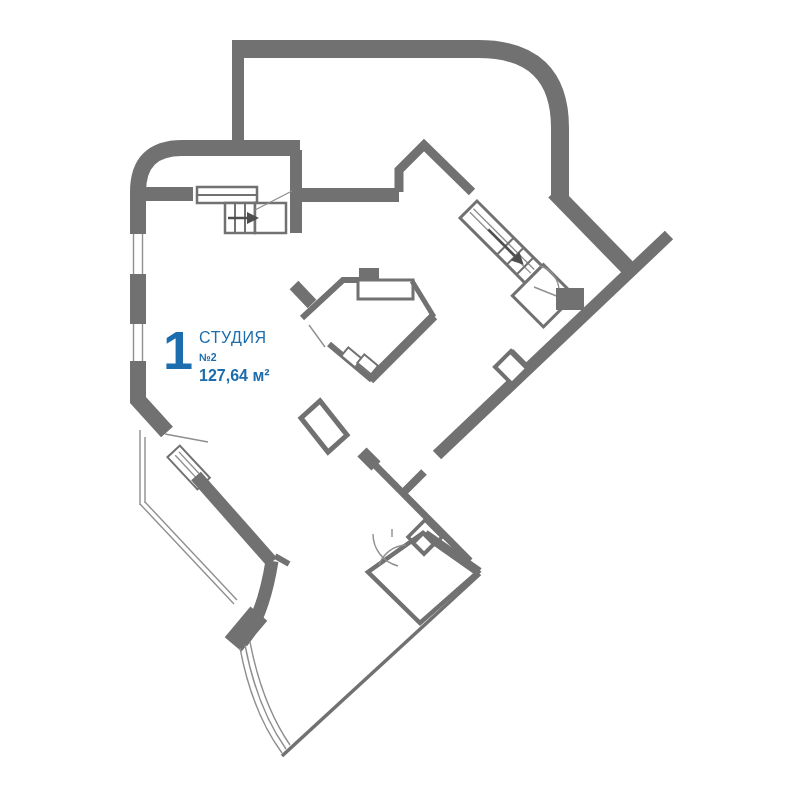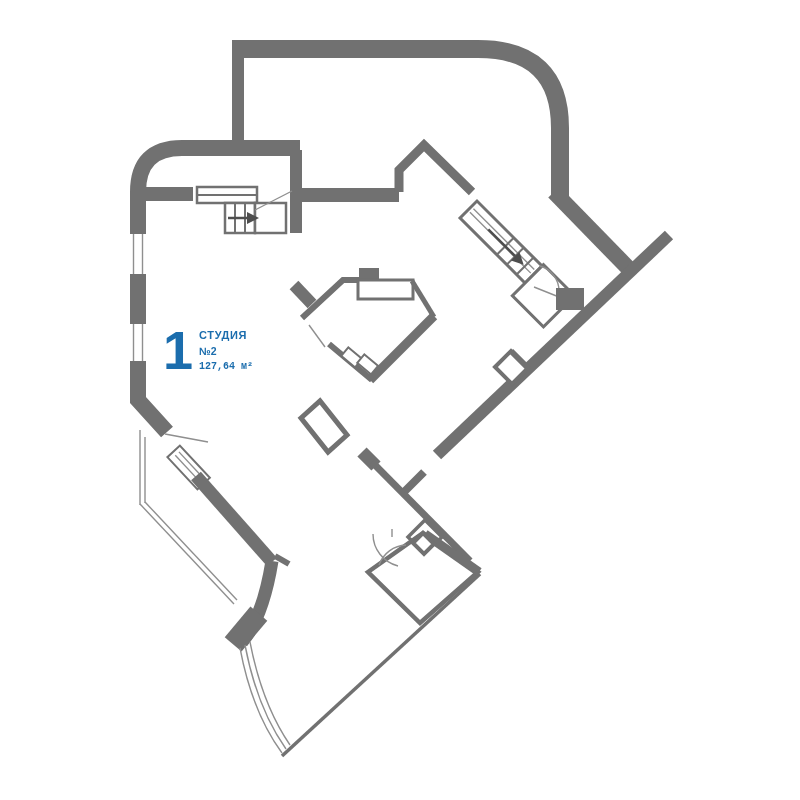--- a/index.html
+++ b/index.html
@@ -17,23 +17,23 @@
   .arrowhead{fill:var(--arrow,#4e4e4e);}
   #unit-label{
     position:absolute;left:163px;top:323px;display:flex;align-items:flex-start;
     color:var(--accent,#1b6dad);
   }
   #unit-label .big-number{
     font-size:54px;line-height:54px;font-weight:700;letter-spacing:-2px;
   }
   #unit-label .label-lines{margin-left:8px;padding-top:6px;}
   #unit-label .label-lines div{margin-bottom:4px;}
-  .type-line{font-size:11px;font-weight:700;letter-spacing:0.6px;}
+  .type-line{font-size:16px;font-weight:400;letter-spacing:0.6px;}
   .no-line{font-size:10.5px;font-weight:700;}
-  .area-line{font-size:10px;font-weight:700;font-family:Liberation Mono, monospace;}
+  .area-line{font-size:16px;font-weight:700;}
 </style>
 </head>
 <body>
 
 <div id="canvas">
 
   <svg width="800" height="800" viewBox="0 0 800 800">
 
     <g>
 

